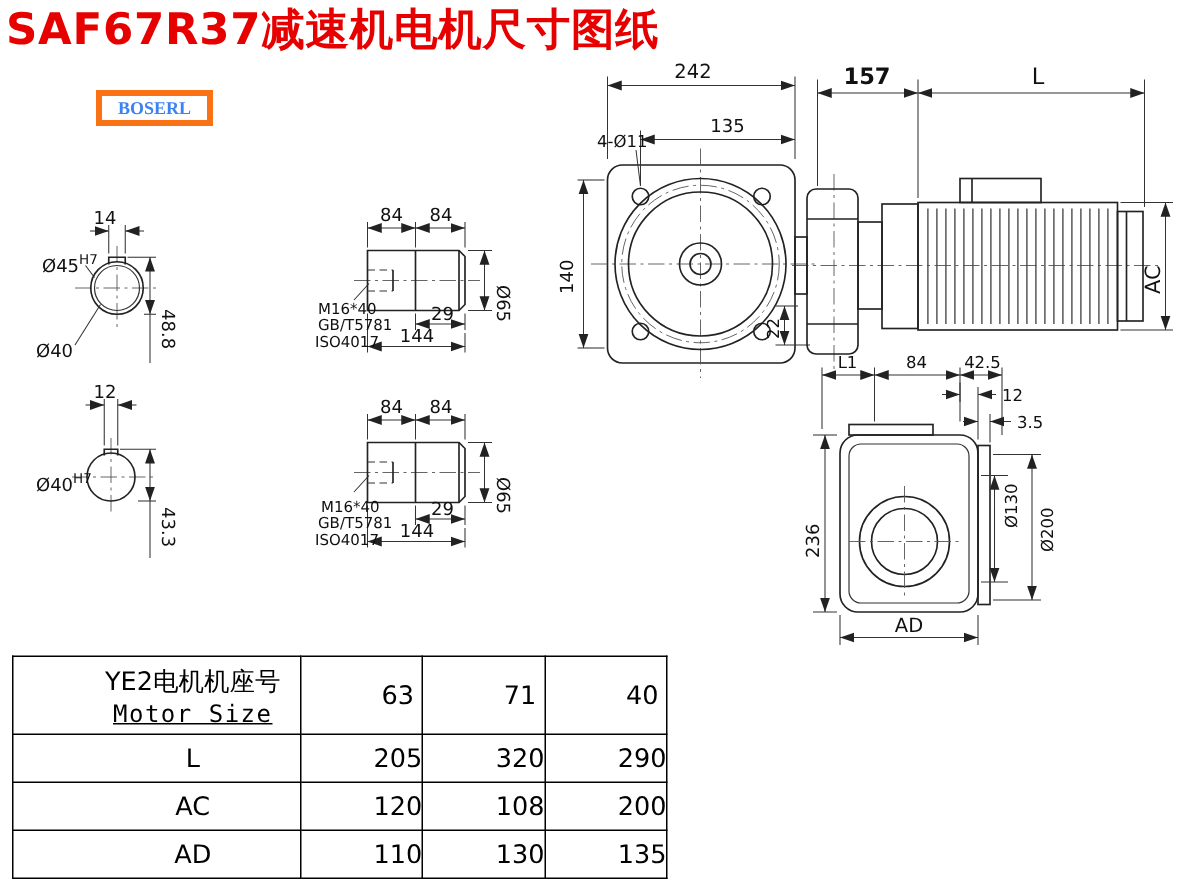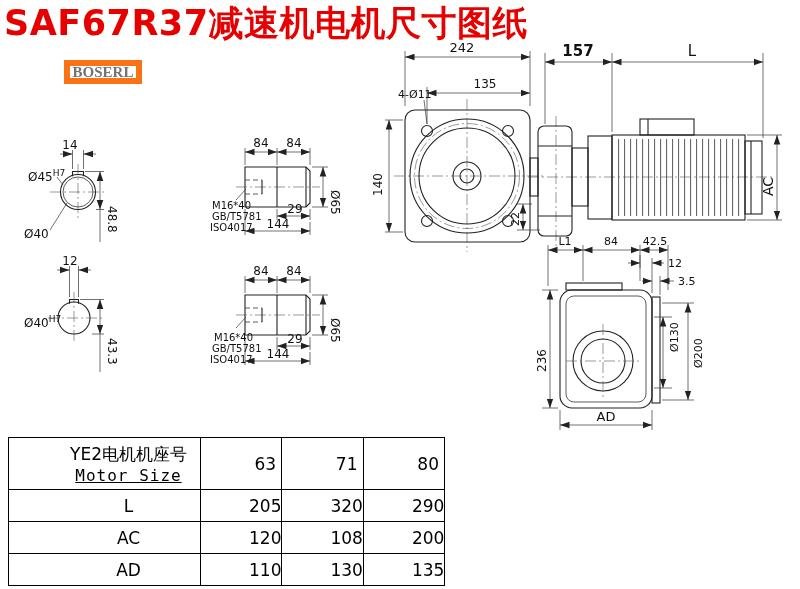--- a/index.html
+++ b/index.html
@@ -1,20 +1,20 @@
 <!DOCTYPE html>
 <html><head>
 <meta charset="utf-8">
 <style>
   * { margin:0; padding:0; box-sizing:border-box; }
   html,body { width:800px; height:589px; background:#fff; font-family:"DejaVu Sans",sans-serif; }
   .canvas { position:absolute; left:0; top:0; width:800px; height:589px; background:#fff; overflow:hidden; }
-  .title { position:absolute; left:4px; top:0; font-size:35px; font-weight:bold; color:#e60000; letter-spacing:0.5px; white-space:nowrap; }
-  .logo { position:absolute; left:64px; top:60px; width:78px; height:24px; border:6px solid #f97316; color:#737373;
-          font-family:"Liberation Serif",serif; font-weight:bold; font-size:15px; display:flex; align-items:center; justify-content:center; }
+  .title { position:absolute; left:4px; top:0; font-size:29px; font-weight:bold; color:#e60000; letter-spacing:0.5px; white-space:nowrap; }
+  .logo { position:absolute; left:64px; top:60px; width:78px; height:24px; border:4px solid #f97316; color:#3b82f6;
+          font-family:"Liberation Serif",serif; font-weight:bold; font-size:12px; display:flex; align-items:center; justify-content:center; }
   .drawing { position:absolute; left:0; top:0; }
   svg text { font-family:"DejaVu Sans",sans-serif; fill:#111; }
   .ol   { stroke:#222; stroke-width:1.1; fill:none; }
   .thin { stroke:#333; stroke-width:0.7; fill:none; }
   .thin2{ stroke:#333; stroke-width:0.8; fill:none; }
   .dash { stroke:#333; stroke-width:0.8; fill:none; stroke-dasharray:5 3; }
   .cl   { stroke:#555; stroke-width:0.6; fill:none; stroke-dasharray:11 3 2 3; }
   .dim  { marker-start:url(#arr); marker-end:url(#arr); }
   .dimE { marker-end:url(#arr); }
   .t9{font-size:9px}.t10{font-size:10px}.t11{font-size:11px}.t12{font-size:12px}
@@ -260,21 +260,21 @@
 
   <table class="spec">
     <tbody>
         <tr class="hdr-row">
       <th class="c0">
         <div class="hdr-cn">YE2电机机座号</div>
         <div class="hdr-en">Motor Size</div>
       </th>
       <td class="c">63</td>
       <td class="c">71</td>
-      <td class="c">80</td>
+      <td class="c">40</td>
     </tr>
     <tr>
       <td class="c0">L</td>
       <td class="c">205</td>
       <td class="c">320</td>
       <td class="c">290</td>
     </tr>
     <tr>
       <td class="c0">AC</td>
       <td class="c">120</td>

